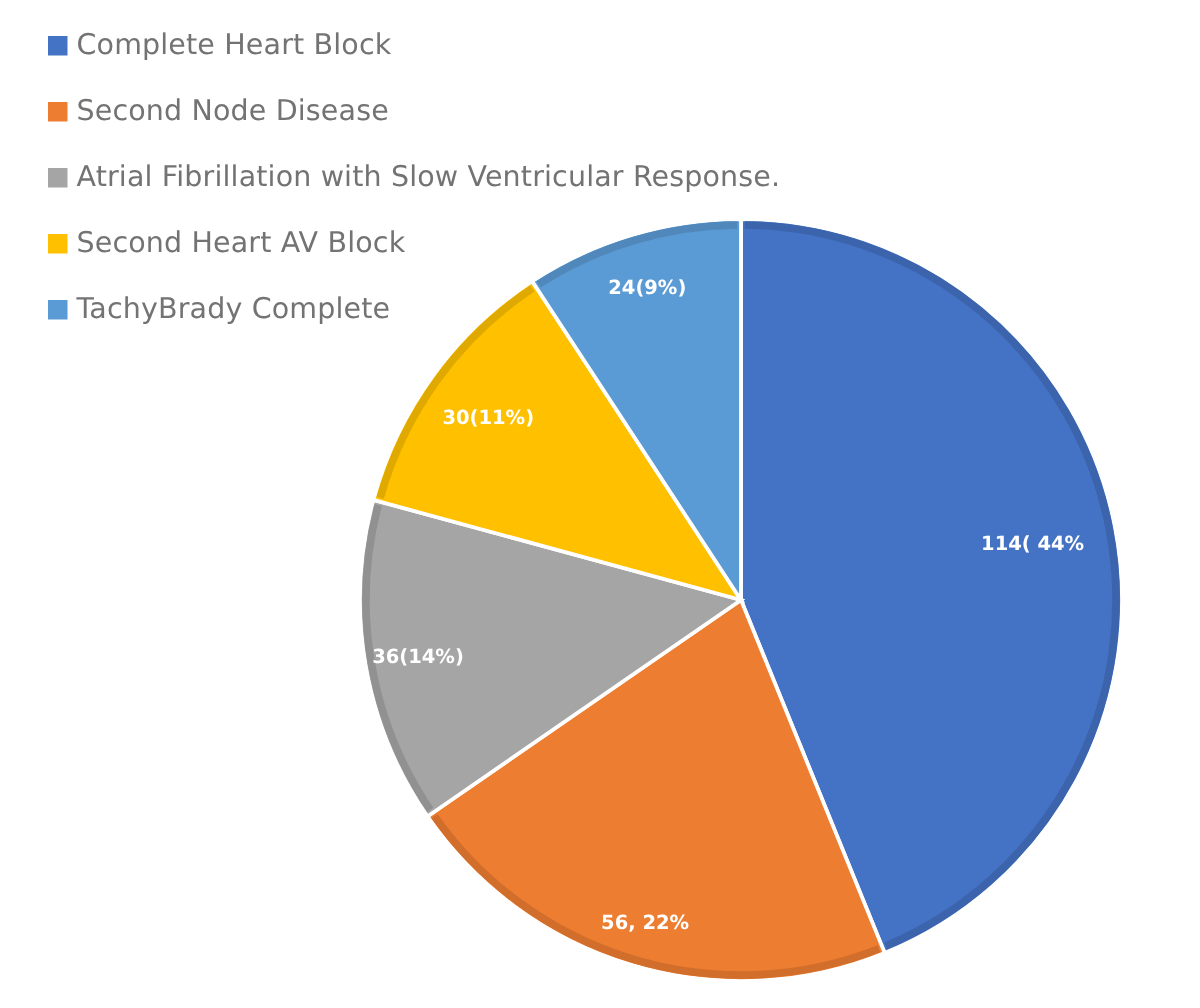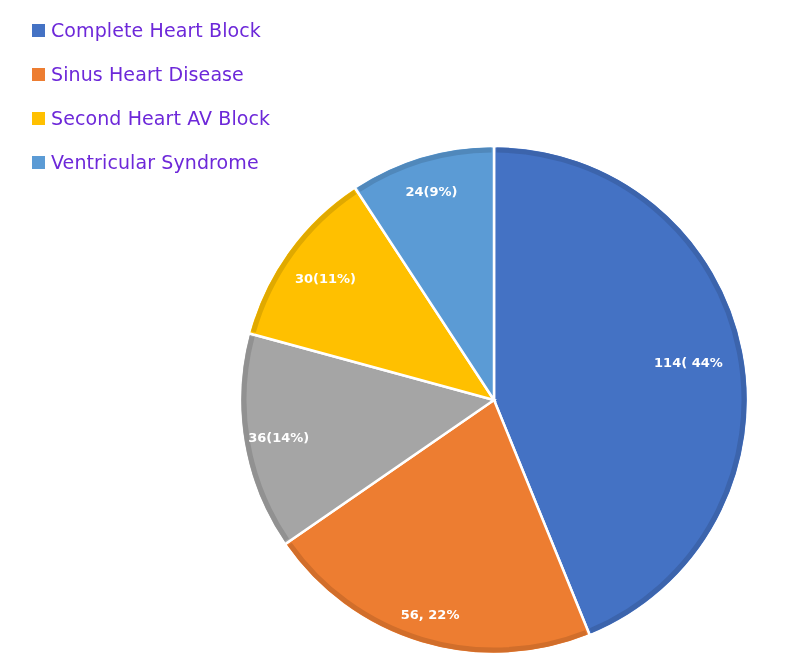--- a/index.html
+++ b/index.html
@@ -1,42 +1,46 @@
 <!DOCTYPE html>
 <html><head>
 <meta charset="utf-8">
 <style>
   html, body { margin: 0; padding: 0; background: #ffffff; }
   body { width: 800px; height: 672px; position: relative; overflow: hidden; font-family: "DejaVu Sans", sans-serif; }
   #legend { position: absolute; left: 32px; top: 8px; }
   .legend-item { display: flex; align-items: center; height: 44px; }
   .swatch { width: 13px; height: 13px; margin-right: 6px; }
-  .legend-label { font-size: 19px; color: #6d28d9; letter-spacing: 0.1px; }
+  .legend-label { font-size: 19px; color: #737373; letter-spacing: 0.1px; }
   #pie { position: absolute; left: 0; top: 0; }
   .slice-label { font-family: "DejaVu Sans", sans-serif; font-size: 13px; font-weight: bold; fill: #ffffff; }
 </style>
 </head>
 <body>
 
 <div id="legend">
   <div class="legend-item">
     <span class="swatch" style="background:#4472c4"></span>
     <span class="legend-label">Complete Heart Block</span>
   </div>
   <div class="legend-item">
     <span class="swatch" style="background:#ed7d31"></span>
-    <span class="legend-label">Sinus Heart Disease</span>
+    <span class="legend-label">Second Node Disease</span>
+  </div>
+  <div class="legend-item">
+    <span class="swatch" style="background:#a5a5a5"></span>
+    <span class="legend-label">Atrial Fibrillation with Slow Ventricular Response.</span>
   </div>
   <div class="legend-item">
     <span class="swatch" style="background:#ffc000"></span>
     <span class="legend-label">Second Heart AV Block</span>
   </div>
   <div class="legend-item">
     <span class="swatch" style="background:#5b9bd5"></span>
-    <span class="legend-label">Ventricular Syndrome</span>
+    <span class="legend-label">TachyBrady Complete</span>
   </div>
 </div>
 
 <svg id="pie" width="800" height="672">
   <g id="slices">
       <path d="M494,400 L494,146 A254,254 0 0 1 589.7820897888334,635.2483608352752 Z" fill="#4472c4" stroke="#ffffff" stroke-width="2.5"></path>
       <path d="M496.49995833354166,150.01249989583368 A250,250 0 0 1 590.5843948078167,630.5893637607941" fill="none" stroke="#3c64ac" stroke-width="5"></path>
       <path d="M494,400 L589.7820897888334,635.2483608352752 A254,254 0 0 1 284.9620980630113,544.2884456697136 Z" fill="#ed7d31" stroke="#ffffff" stroke-width="2.5"></path>
       <path d="M585.9535987438626,632.4748065448226 A250,250 0 0 1 289.68445893676414,544.0665113065392" fill="none" stroke="#d16e2b" stroke-width="5"></path>
       <path d="M494,400 L284.9620980630113,544.2884456697136 A254,254 0 0 1 248.9216094507379,333.272325937559 Z" fill="#a5a5a5" stroke="#ffffff" stroke-width="2.5"></path>

